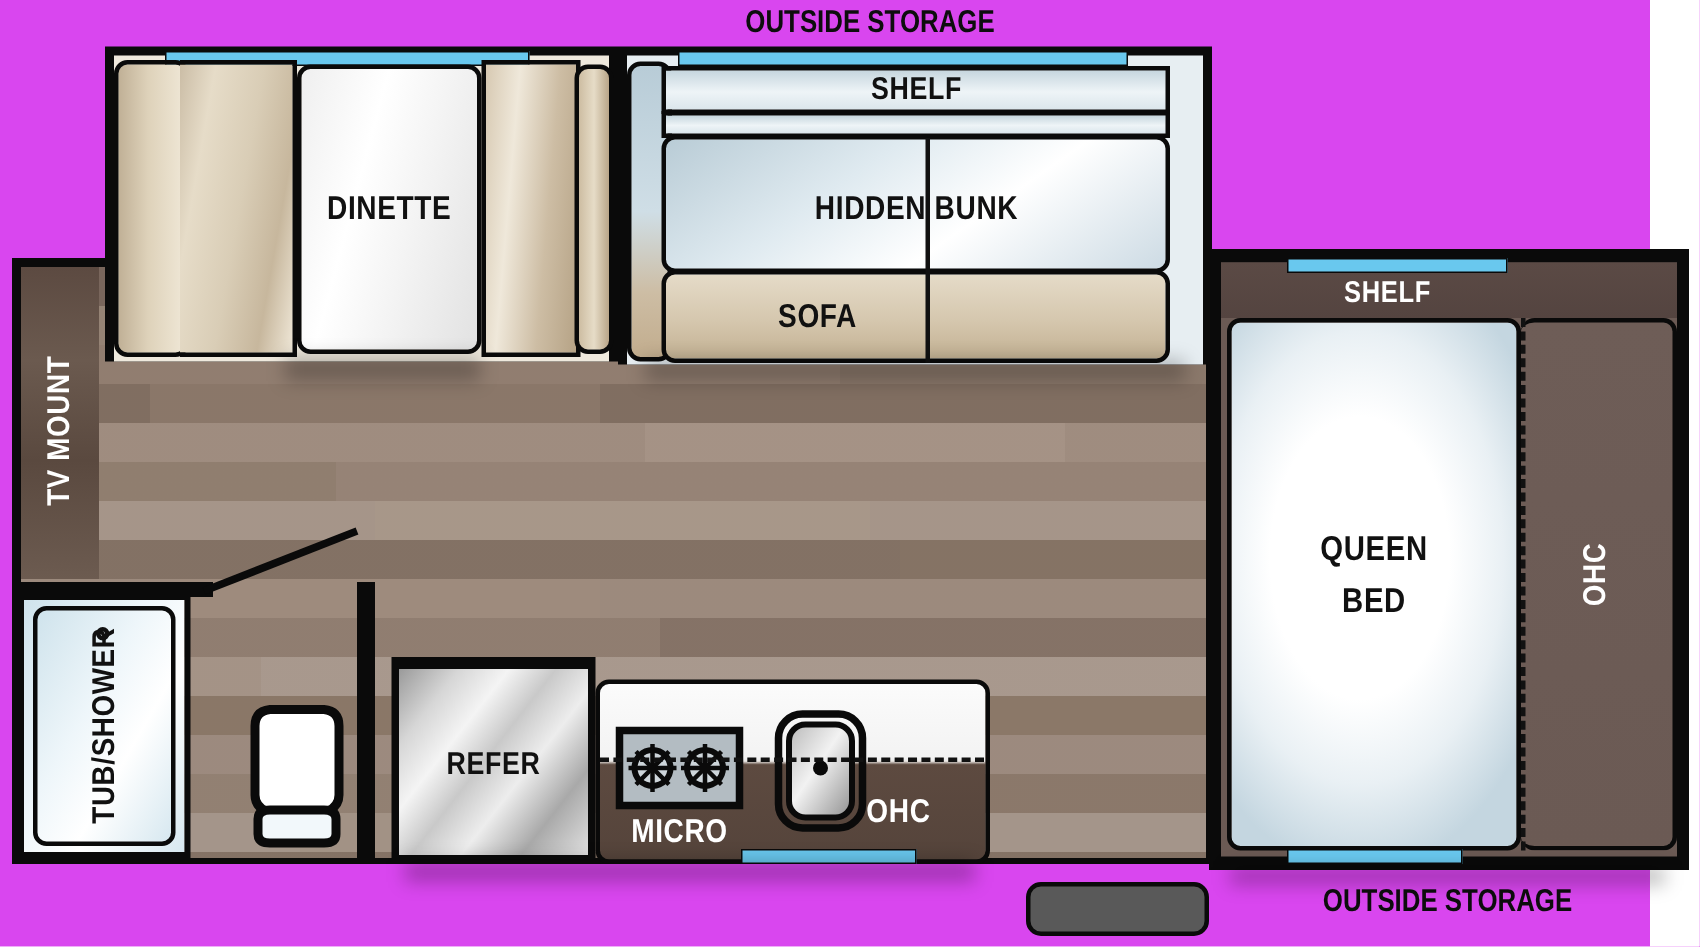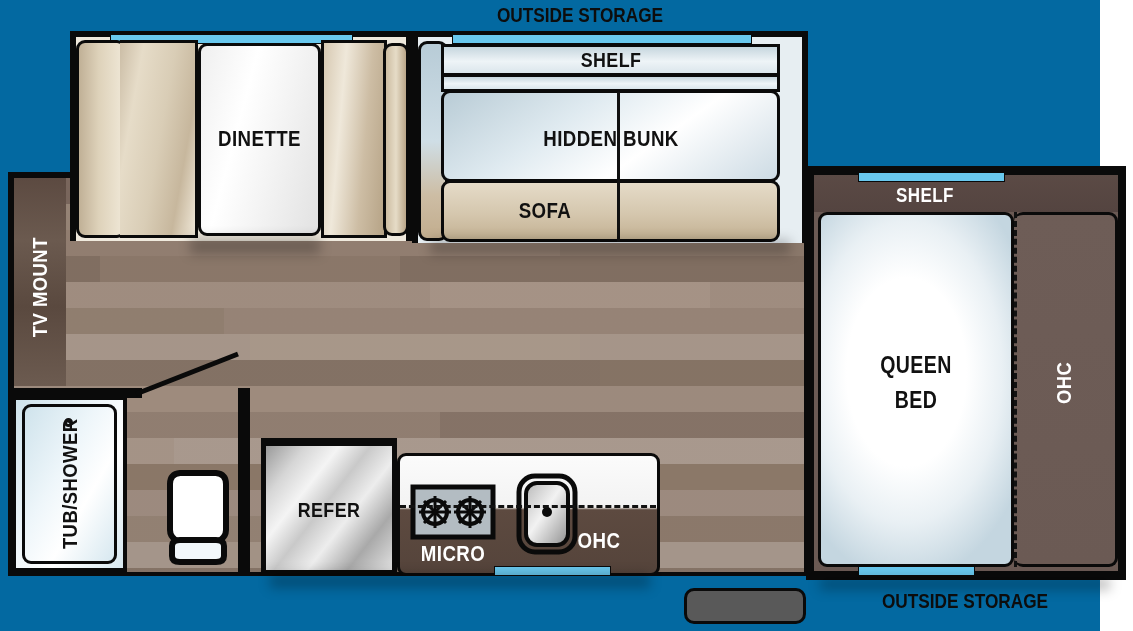--- a/index.html
+++ b/index.html
@@ -1,18 +1,18 @@
 <!DOCTYPE html>
 <html><head>
 <meta charset="utf-8">
 <style>
   html,body{margin:0;padding:0;background:#ffffff;}
   body{width:1133px;height:631px;overflow:hidden;
        font-family:"Liberation Sans",sans-serif;}
-  #stage{position:relative;width:1100px;height:631px;background:#0369a1;}
+  #stage{position:relative;width:1100px;height:631px;background:#d946ef;}
 
   
   .abs{position:absolute;box-sizing:border-box;}
   .lbl{position:absolute;display:flex;align-items:center;justify-content:center;
        font-family:"Liberation Sans Narrow","Liberation Sans",sans-serif;
        font-weight:700;letter-spacing:.5px;white-space:nowrap;
        transform-origin:center center;pointer-events:none;}
   .dark{color:#111;}
   .white{color:#fff;}
   .rot{writing-mode:vertical-rl;}

